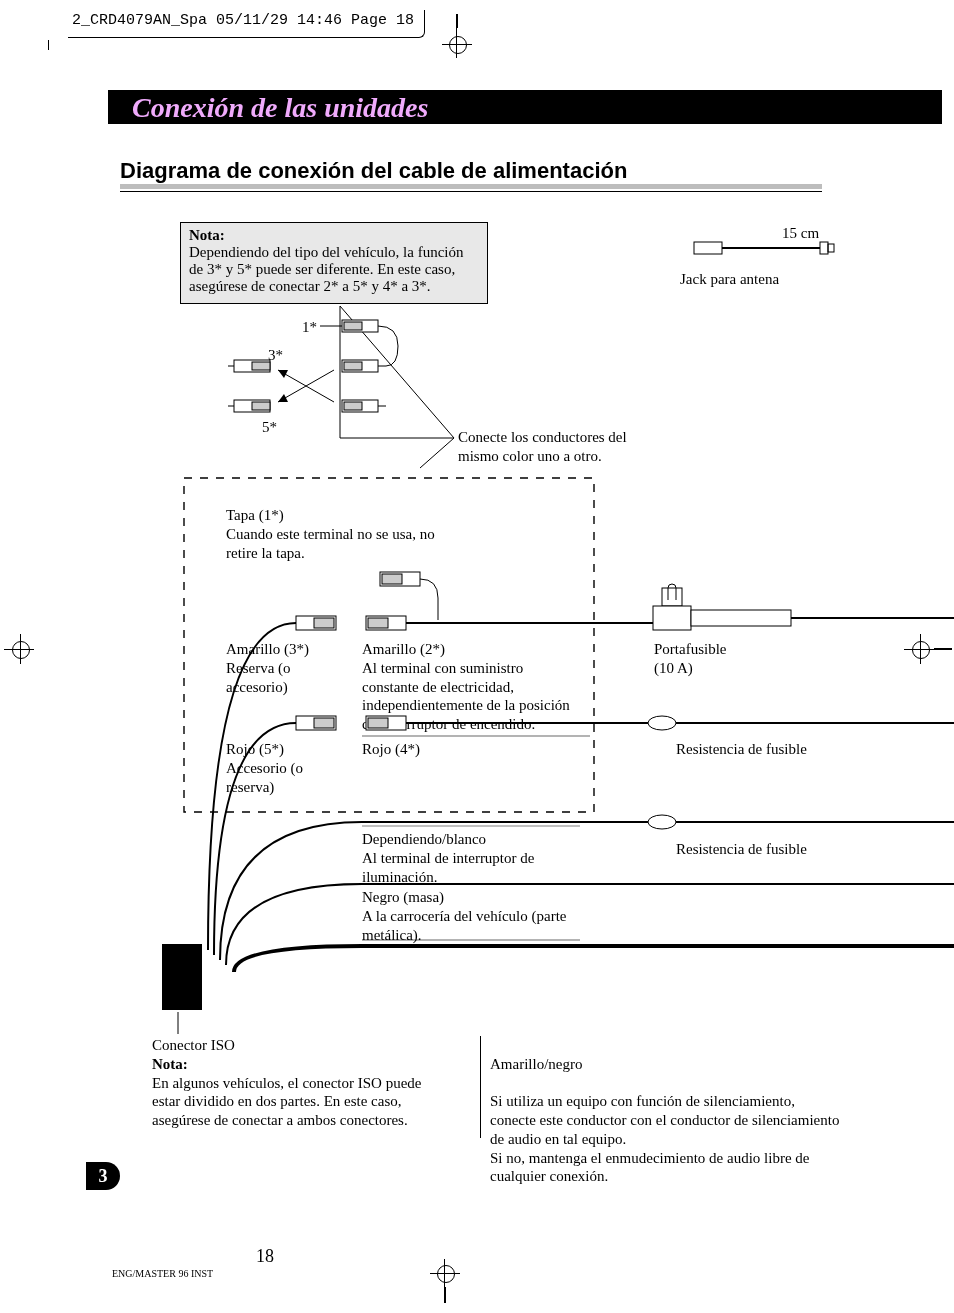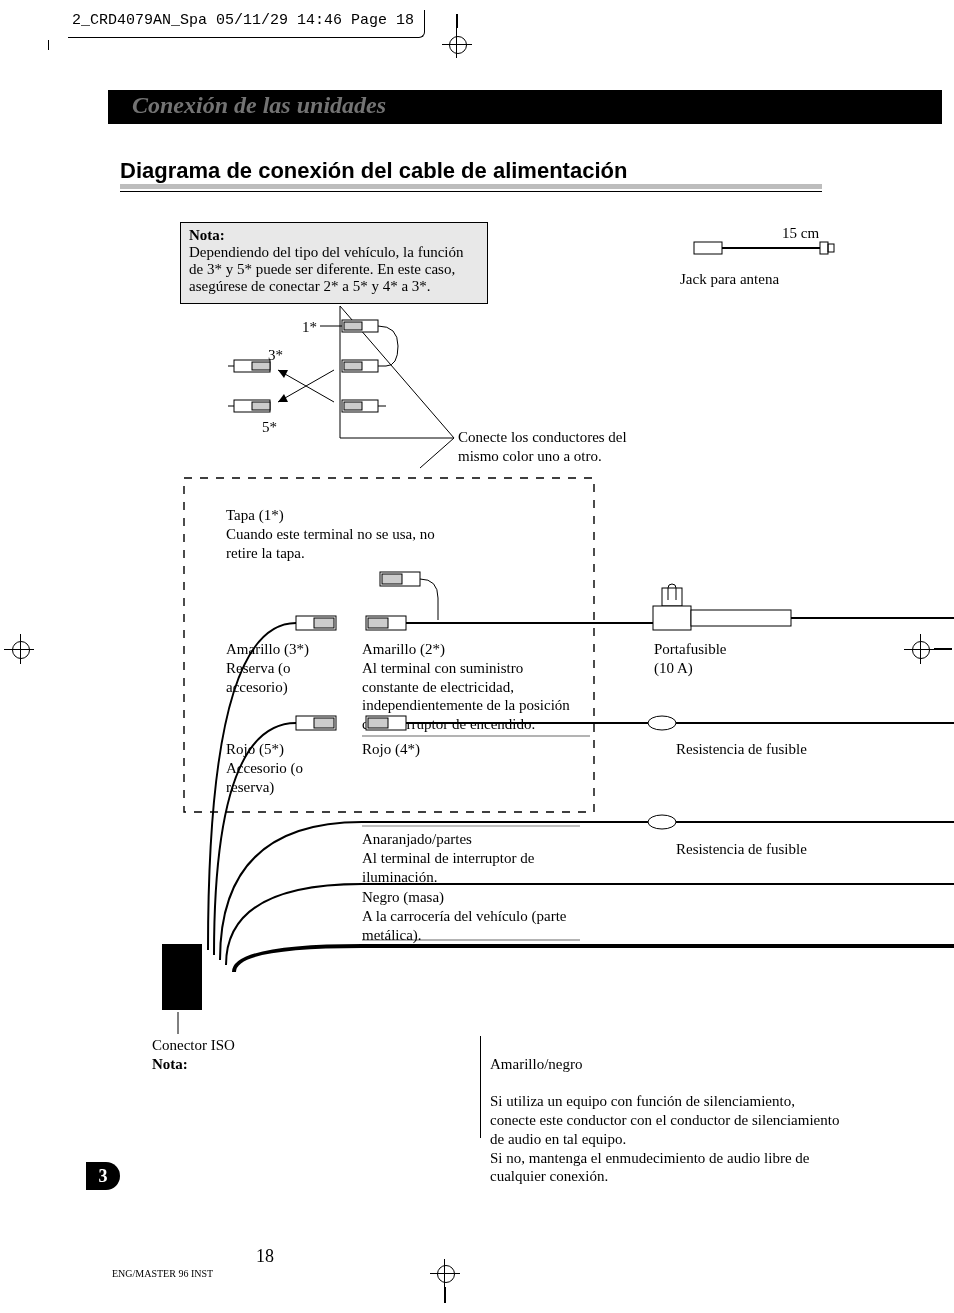--- a/index.html
+++ b/index.html
@@ -98,24 +98,24 @@
   }
   .page-edge-v {
     position: absolute;
     left: 48px; top: 40px; width: 1px; height: 10px; background: #000;
   }
   .section-bar {
     position: absolute;
     top: 90px; left: 108px; right: 12px;
     height: 34px;
     background: #000;
-    color: #737373;
+    color: #f0abfc;
     font-style: italic;
     font-weight: bold;
-    font-size: 24px;
+    font-size: 28px;
     padding: 2px 0 0 24px;
   }
   .subheading {
     position: absolute;
     top: 158px; left: 120px;
     font-family: Arial, sans-serif;
     font-weight: bold;
     font-size: 22px;
   }
   .sub-underline-grey {
@@ -247,21 +247,21 @@
 </div>
 
 <div class="abs" style="top:740px;left:362px;width:230px">
   <span>Rojo (4*)</span><br>
 </div>
 
 <div class="abs" style="top:740px;left:676px">Resistencia de fusible</div>
 <div class="abs" style="top:840px;left:676px">Resistencia de fusible</div>
 
 <div class="abs" style="top:830px;left:362px;width:220px">
-  <span>Anaranjado/partes</span><br>
+  <span>Dependiendo/blanco</span><br>
   <span>Al terminal de interruptor de iluminación.</span>
 </div>
 
 <div class="abs" style="top:888px;left:362px;width:220px">
   <span>Negro (masa)</span><br>
   <span>A la carrocería del vehículo (parte metálica).</span>
 </div>
 
 <svg class="diagram" width="954" height="1313">
 
@@ -355,20 +355,21 @@
   <line x1="178" y1="1012" x2="178" y2="1034" stroke="#000"></line>
 </svg>
 
 <div class="connector-block"></div>
 
 <div class="divider-v"></div>
 
 <div class="abs" style="top:1036px;left:152px;width:300px">
   <span>Conector ISO</span><br>
   <b>Nota:</b><br>
+  <span>En algunos vehículos, el conector ISO puede estar dividido en dos partes. En este caso, asegúrese de conectar a ambos conectores.</span>
 </div>
 
 <div class="abs" style="top:1036px;left:490px;width:350px;white-space:pre-line">
   <span>Amarillo/negro</span><br>
   <span>Si utiliza un equipo con función de silenciamiento, conecte este conductor con el conductor de silenciamiento de audio en tal equipo.
 Si no, mantenga el enmudecimiento de audio libre de cualquier conexión.</span>
 </div>
 
 <div class="page-tab">3</div>
 <div class="page-num">18</div>

